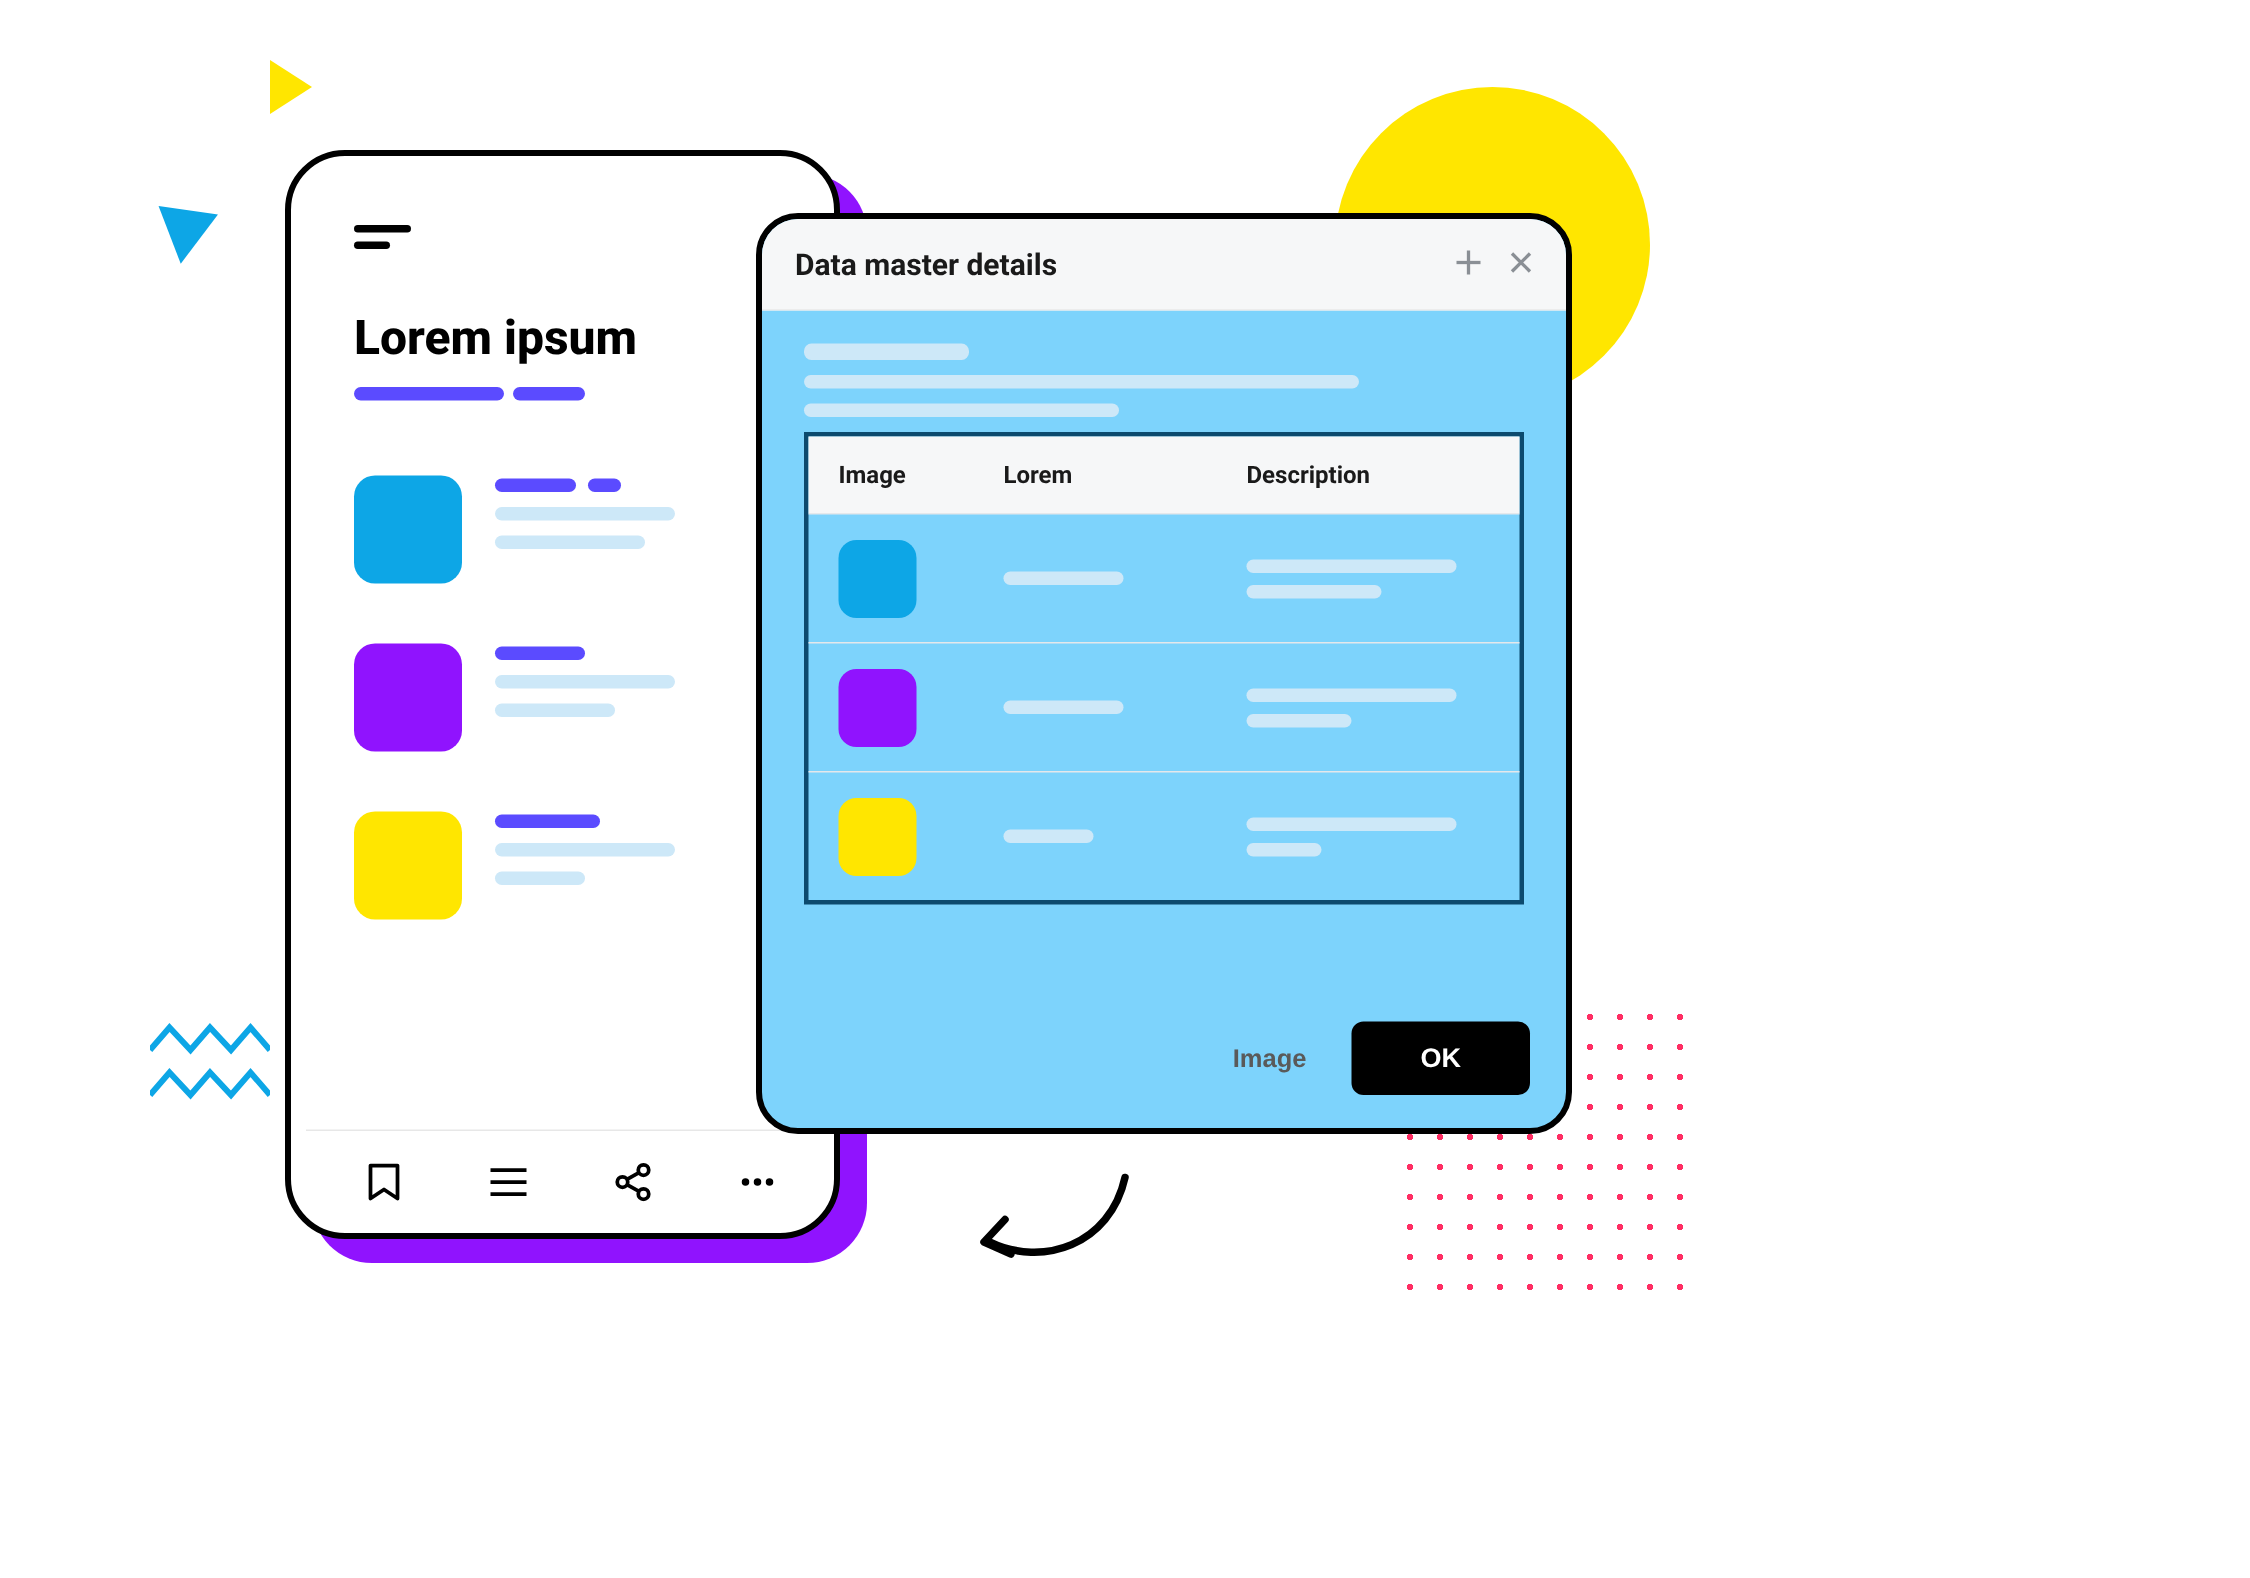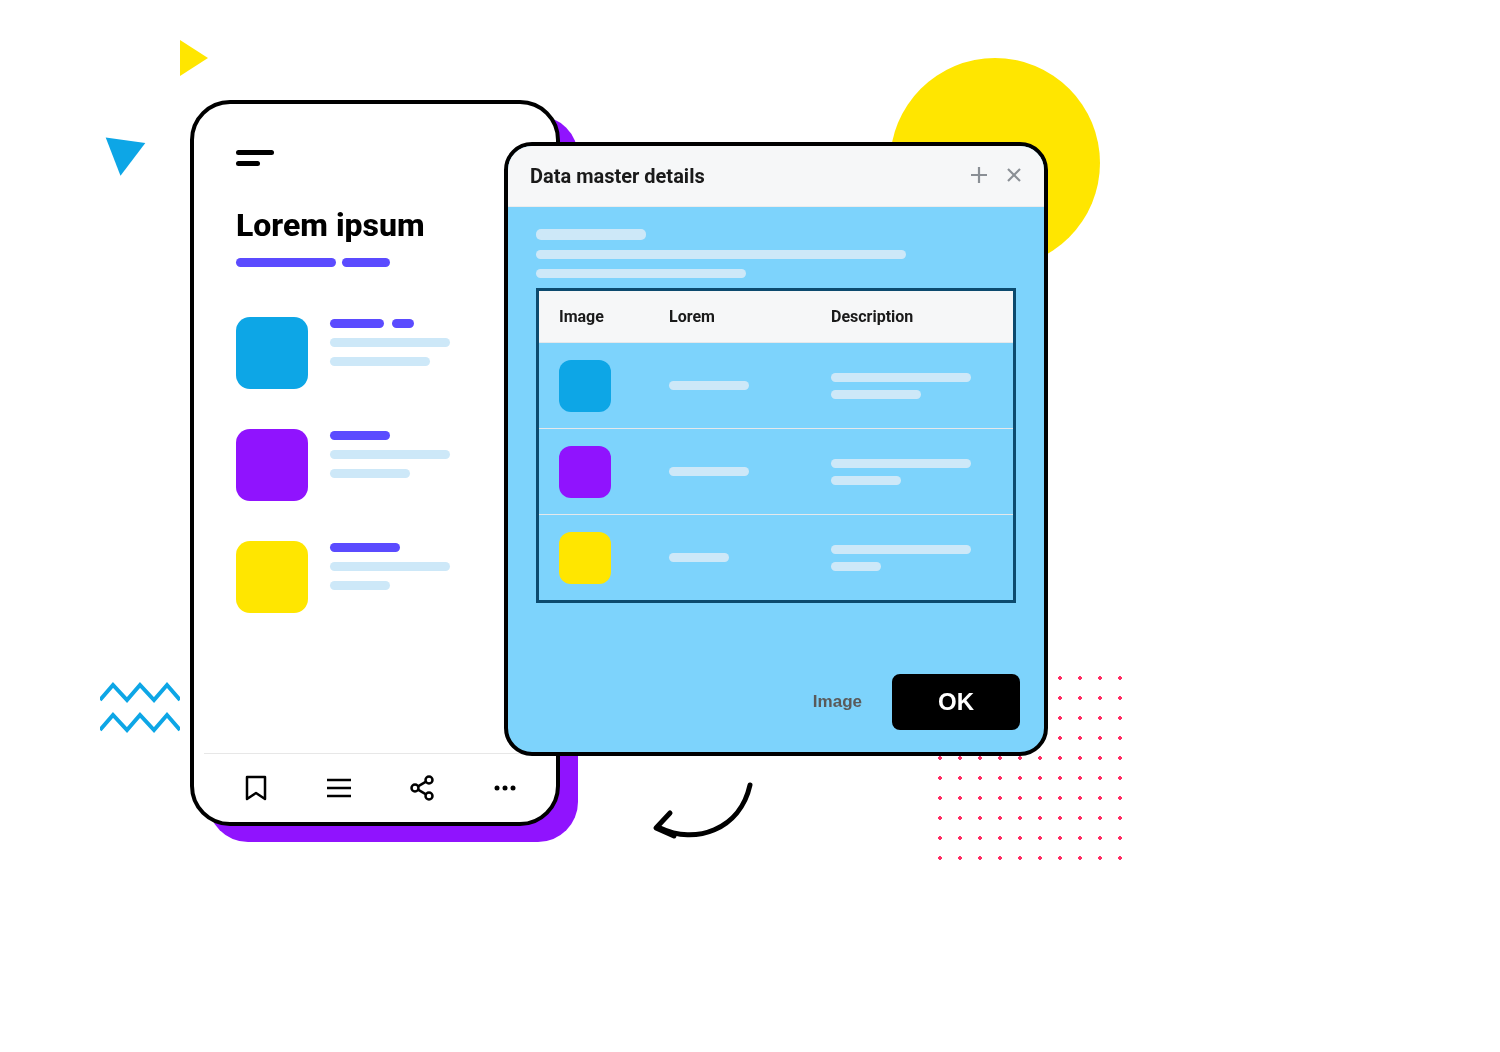--- a/index.html
+++ b/index.html
@@ -186,21 +186,21 @@
     gap:8px;
     padding:16px 24px 22px;
   }
   .btn-close {
     background:transparent; border:none;
     font-size:17px; font-weight:600; color:#5a5a5a;
     padding:12px 22px; cursor:pointer;
   }
   .btn-ok {
     background:#000; color:#fff; border:none;
-    font-size:24px; font-weight:700;
+    font-size:18px; font-weight:700;
     padding:14px 46px; border-radius:8px; cursor:pointer;text-align:center;
   }
 </style>
 </head>
 <body>
 
 <div class="canvas">
 
   <div class="deco-triangle-yellow"></div>
   <div class="deco-triangle-blue"></div>

